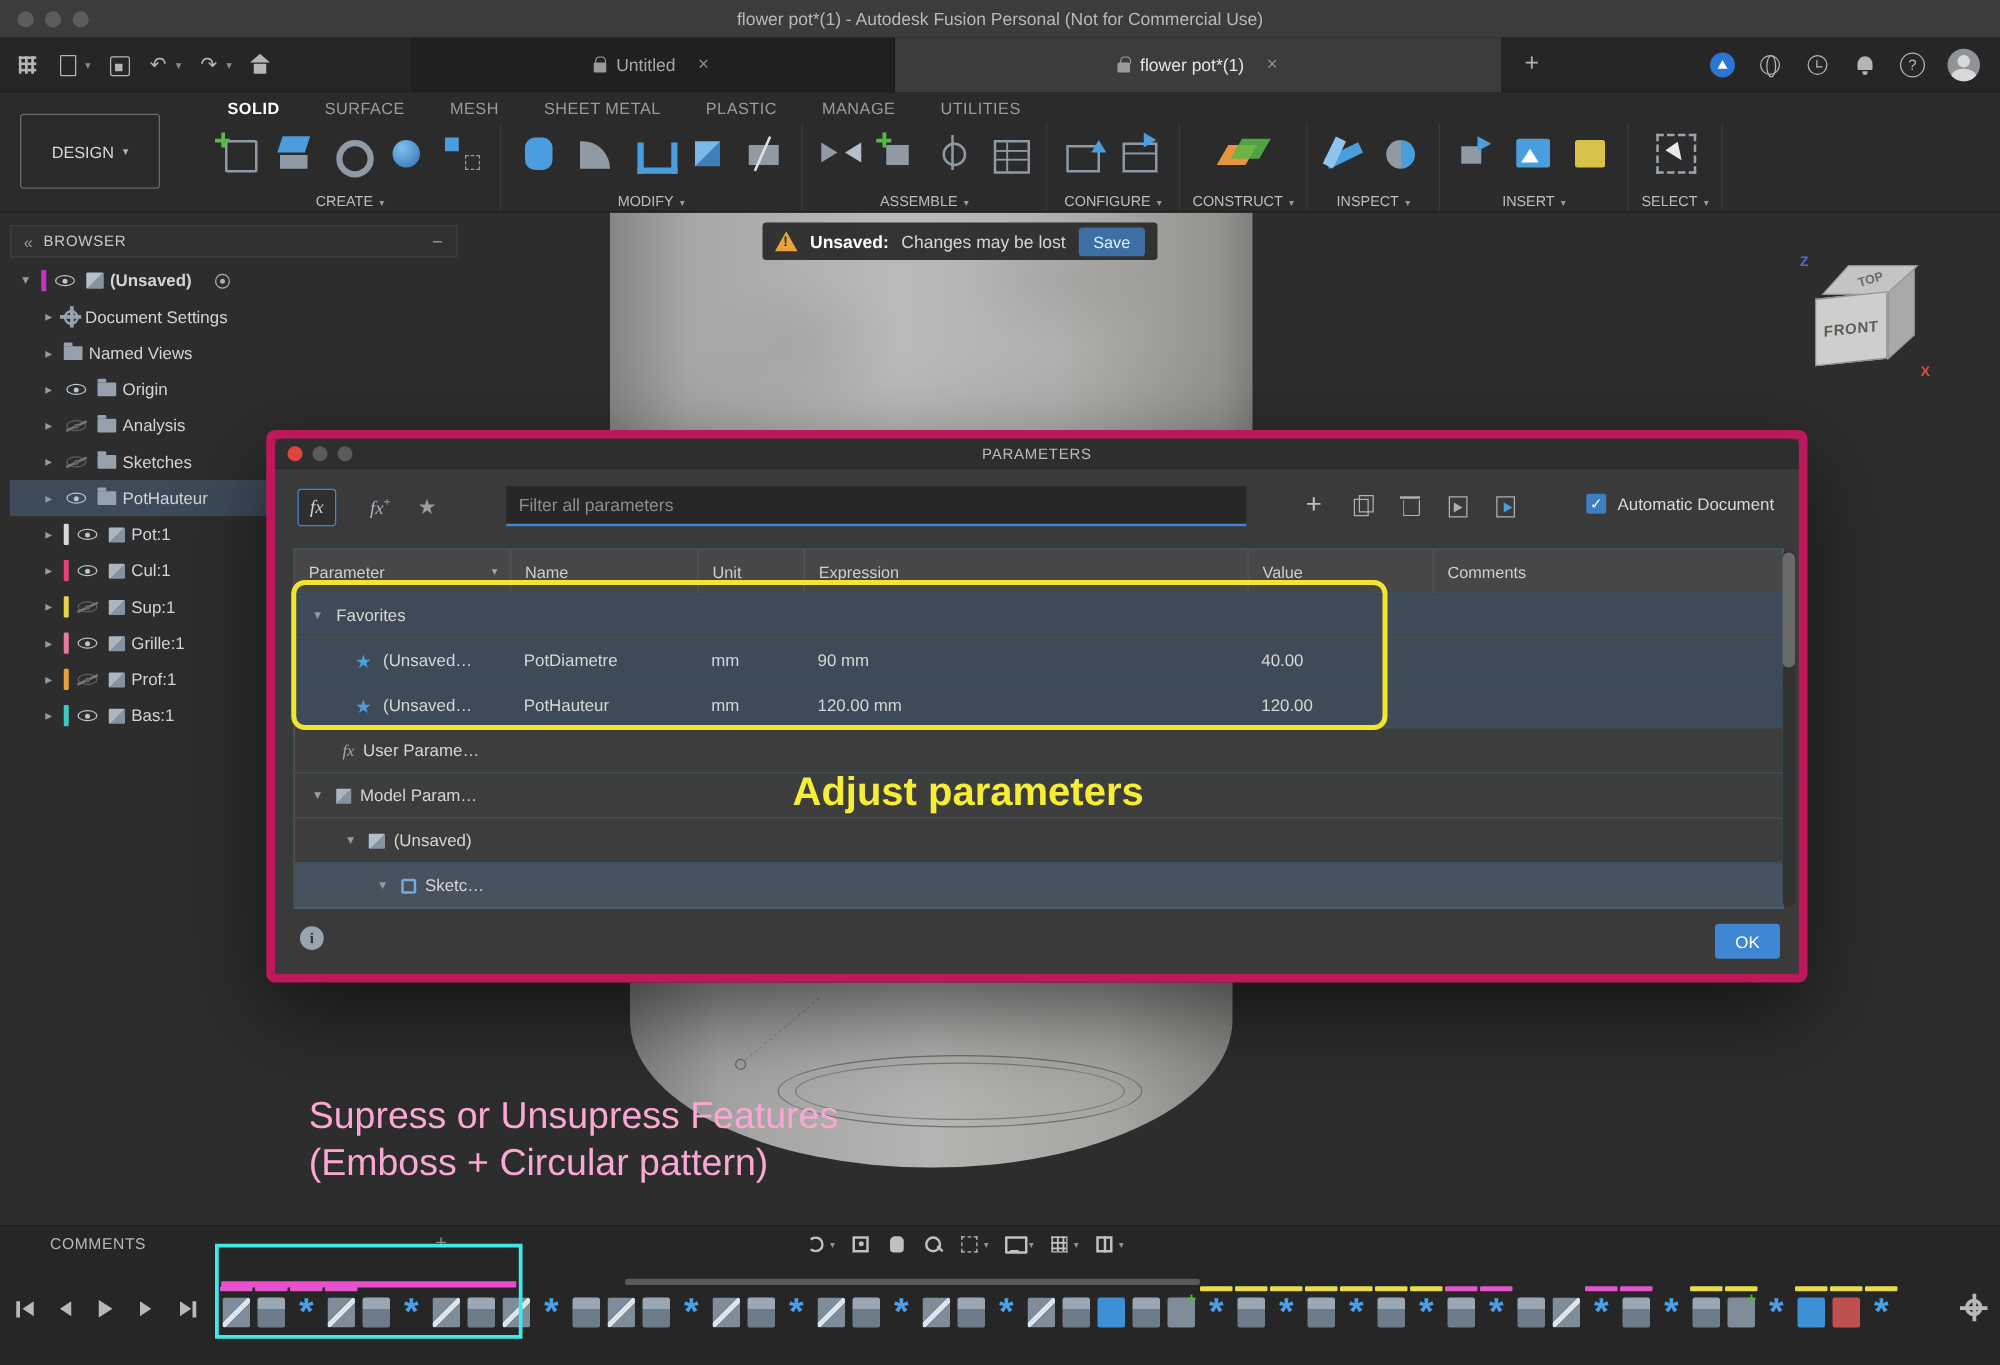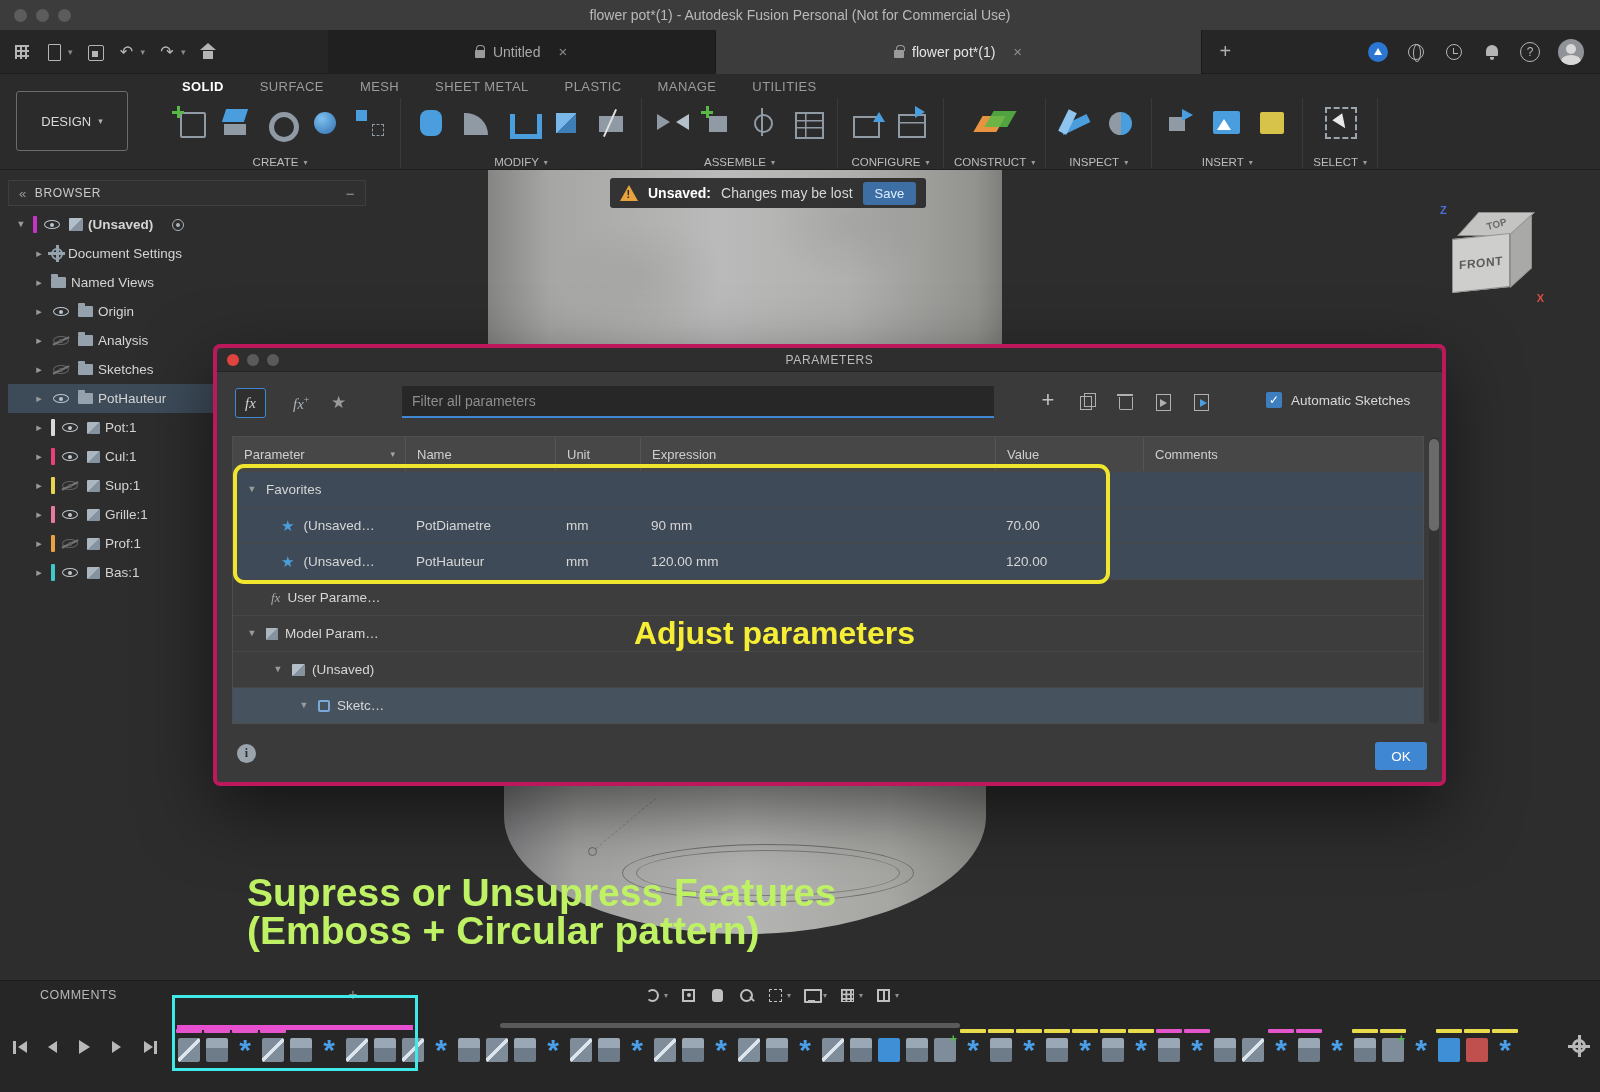--- a/index.html
+++ b/index.html
@@ -154,21 +154,21 @@
   .ic-folder { width:15px; height:11px; background:#95a2ad; border-radius:1px; }
   .ic-folder::before { content:""; position:absolute; left:0; top:-3px; width:7px; height:3px; background:#95a2ad; border-radius:1px 1px 0 0; }
   .ic-gear { width:12px; height:12px; border:2.5px solid #95a2ad; border-radius:50%; }
   .ic-gear::before { content:""; position:absolute; left:50%; top:-5px; width:3px; height:17px; margin-left:-1.5px; background:#95a2ad; }
   .ic-gear::after { content:""; position:absolute; top:50%; left:-5px; height:3px; width:17px; margin-top:-1.5px; background:#95a2ad; }
   .blabel.bold { font-weight:bold; }
   .target { width:12px; height:12px; border:1.5px solid #a8b2ba; border-radius:50%; margin-left:14px; position:relative; flex:none; }
   .target::after { content:""; position:absolute; left:50%; top:50%; width:4px; height:4px; margin:-2px 0 0 -2px; border-radius:50%; background:#a8b2ba; }
 
   
-  .dialog { position:absolute; left:213px; top:344px; width:1233px; height:442px; background:#3a3a3a; border:4px solid #be185d; border-radius:7px; box-shadow:0 24px 70px rgba(0,0,0,.55); z-index:40; }
+  .dialog { position:absolute; left:213px; top:344px; width:1233px; height:442px; background:#3a3a3a; border:7px solid #be185d; border-radius:7px; box-shadow:0 24px 70px rgba(0,0,0,.55); z-index:40; }
   .dheader { height:24px; background:#2e2e2e; border-radius:7px 7px 0 0; display:flex; align-items:center; position:relative; border-bottom:1px solid #252525; }
   .dlights { display:flex; gap:8px; padding-left:10px; }
   .dlight { width:12px; height:12px; border-radius:50%; background:#5a5a5a; }
   .dlight.red { background:#e0443e; }
   .dtitle { position:absolute; left:0; right:0; text-align:center; color:#bcbcbc; font-size:12px; letter-spacing:.6px; }
   .dtoolbar { position:absolute; left:0; top:24px; width:100%; height:58px; }
   .fxbtn { position:absolute; left:18px; top:16px; width:31px; height:30px; border:1px solid #3f87d2; border-radius:3px; background:#2f2f2f; color:#d2d2d2; font-style:italic; font-size:15px; display:flex; align-items:center; justify-content:center; font-family:"Liberation Serif", serif; }
   .fx2 { position:absolute; left:76px; top:22px; color:#a8b4be; font-style:italic; font-size:15px; font-family:"Liberation Serif", serif; }
   .fx2::after { content:"+"; font-size:10px; vertical-align:super; font-style:normal; }
   .star-tool { position:absolute; left:114px; top:20px; color:#9a9a9a; font-size:17px; }
@@ -207,21 +207,21 @@
   .sketchmini { width:12px; height:12px; border:2px solid #7aa8d8; border-radius:2px; }
   .dscroll { position:absolute; right:3px; top:89px; width:10px; height:286px; background:#333; border-radius:5px; }
   .dthumb { position:absolute; left:0; top:2px; width:10px; height:92px; background:#6a6a6a; border-radius:5px; }
   .dfooter { position:absolute; left:0; bottom:0; width:100%; height:52px; }
   .infoic { position:absolute; left:20px; top:14px; width:19px; height:19px; background:#9aa4ac; border-radius:50%; color:#2e2e2e; font-size:12px; font-weight:bold; display:flex; align-items:center; justify-content:center; font-family:"Liberation Serif", serif; }
   .okbtn { position:absolute; right:15px; top:12px; width:52px; height:28px; background:#3f87d2; border-radius:3px; color:#fff; font-size:13.5px; display:flex; align-items:center; justify-content:center; }
 
   
   .fav-box { position:absolute; left:233px; top:464px; width:877px; height:120px; border:4px solid #f0e62e; border-radius:11px; z-index:50; pointer-events:none; }
   .adjust-label { position:absolute; left:634px; top:615px; color:#f5ee35; font-size:32px; font-weight:bold; z-index:50; pointer-events:none; }
-  .suppress-label { position:absolute; left:247px; top:874px; color:#bef264; font-size:39px; font-weight:bold; line-height:38px; z-index:50; pointer-events:none; }
+  .suppress-label { position:absolute; left:247px; top:874px; color:#f9a8d4; font-size:30px; font-weight:normal; line-height:38px; z-index:50; pointer-events:none; }
 
   
   .bottombar { position:absolute; left:0; top:980px; width:1600px; height:112px; background:#262626; z-index:20; border-top:1px solid #1d1d1d; }
   .comments { position:absolute; left:0; top:0; width:372px; height:28px; display:flex; align-items:center; color:#b8b8b8; font-size:12.5px; letter-spacing:.5px; padding:0 14px 0 40px; }
   .comments .cplus { margin-left:auto; color:#8a8a8a; font-size:16px; }
   #navbar { position:absolute; left:644px; top:0; height:28px; display:flex; align-items:center; gap:12px; }
   .nbtn { display:flex; align-items:center; gap:3px; }
   .ncaret { color:#8f8f8f; font-size:8px; }
   .ng { width:17px; height:17px; position:relative; display:inline-block; }
   .ng::before,.ng::after { content:""; position:absolute; }
@@ -561,21 +561,21 @@
       <div class="fx2">fx</div>
       <div class="star-tool">★</div>
       <input class="dfilter" placeholder="Filter all parameters" style="">
       <div class="dtb-ic plus" style="left:822px">+</div>
       <div class="dtb-ic copy" style="left:861px"></div>
       <div class="dtb-ic trash" style="left:899px"></div>
       <div class="dtb-ic impo" style="left:937px"></div>
       <div class="dtb-ic expo" style="left:975px"></div>
       <div class="autocomp">
         <span class="cbx">✓</span>
-        <span class="lbl">Automatic Sketches</span>
+        <span class="lbl">Automatic Document</span>
       </div>
     </div>
 
     <div class="ptable">
       <div class="phead">
         <div>
             <span>Parameter</span>
             <span class="sortcaret">▾</span>
           </div>
         <div>
@@ -600,21 +600,21 @@
             <span class="slabel">Favorites</span>
           </div>
           <div class="prow param sel">
             <div class="cell c0">
               <span class="star">★</span>
               <span class="ptext">(Unsaved…</span>
             </div>
             <div class="cell">PotDiametre</div>
             <div class="cell">mm</div>
             <div class="cell">90 mm</div>
-            <div class="cell">70.00</div>
+            <div class="cell">40.00</div>
             <div class="cell"></div>
           </div>
           <div class="prow param sel">
             <div class="cell c0">
               <span class="star">★</span>
               <span class="ptext">(Unsaved…</span>
             </div>
             <div class="cell">PotHauteur</div>
             <div class="cell">mm</div>
             <div class="cell">120.00 mm</div>

